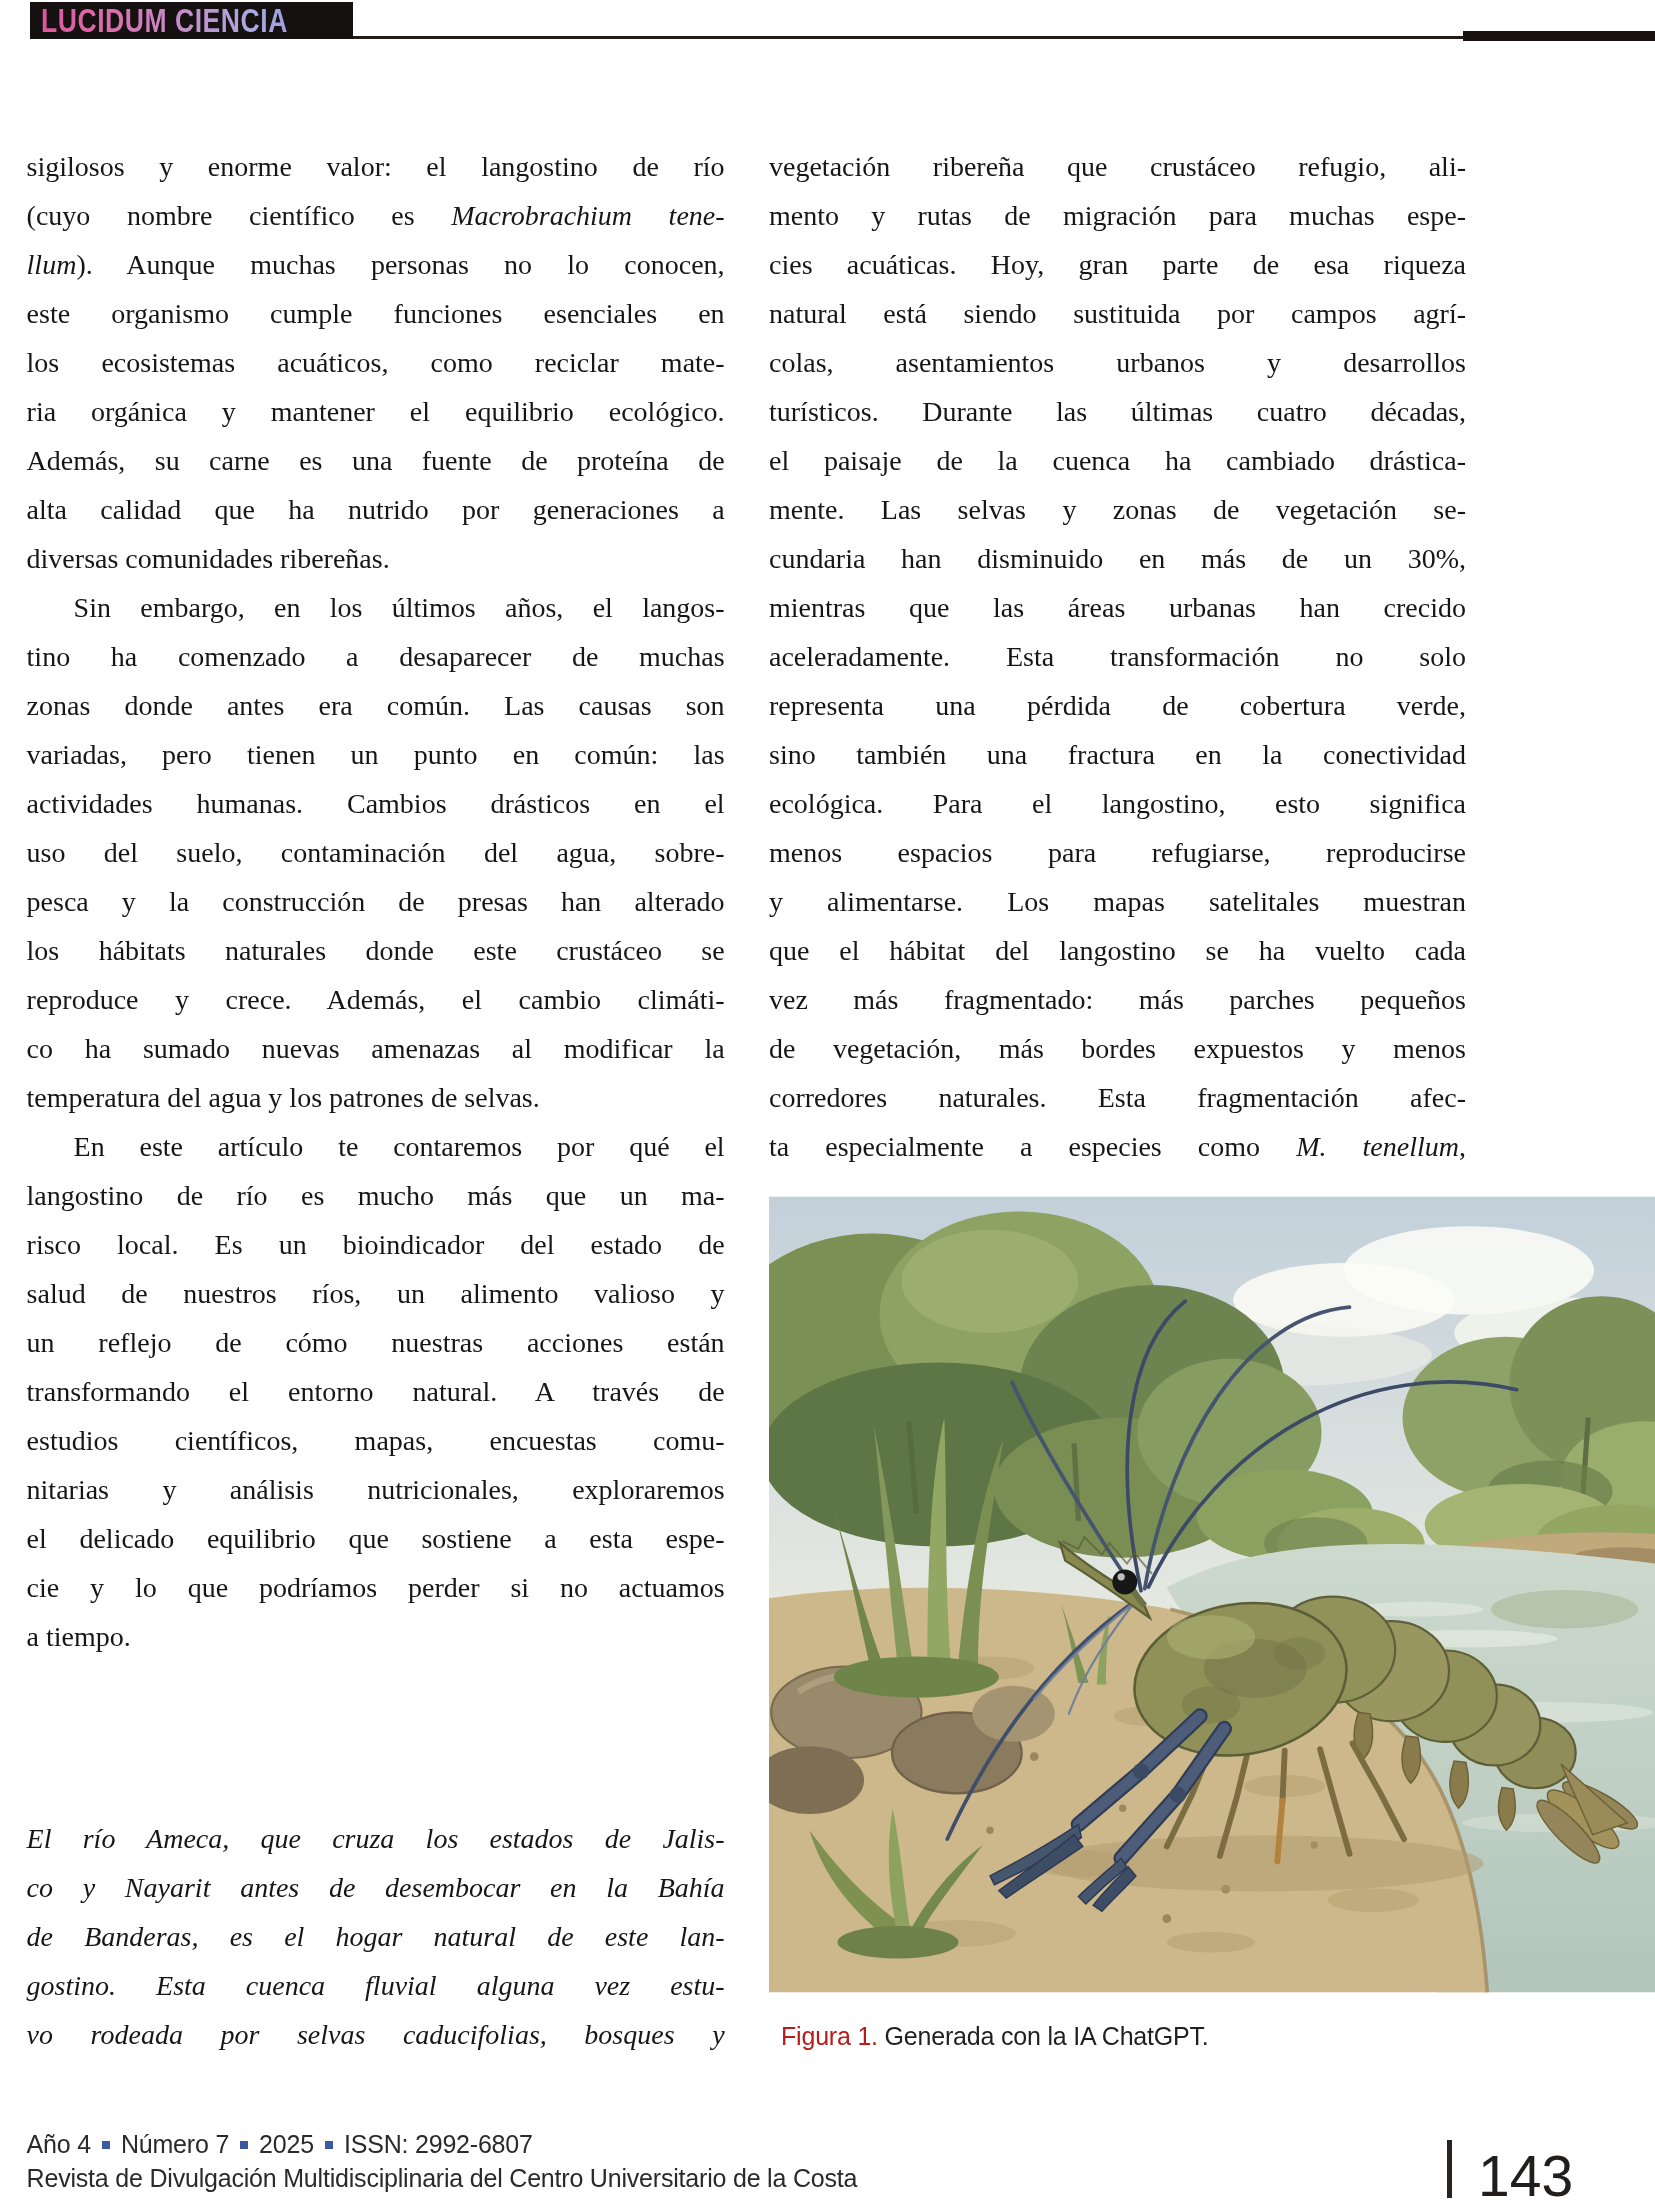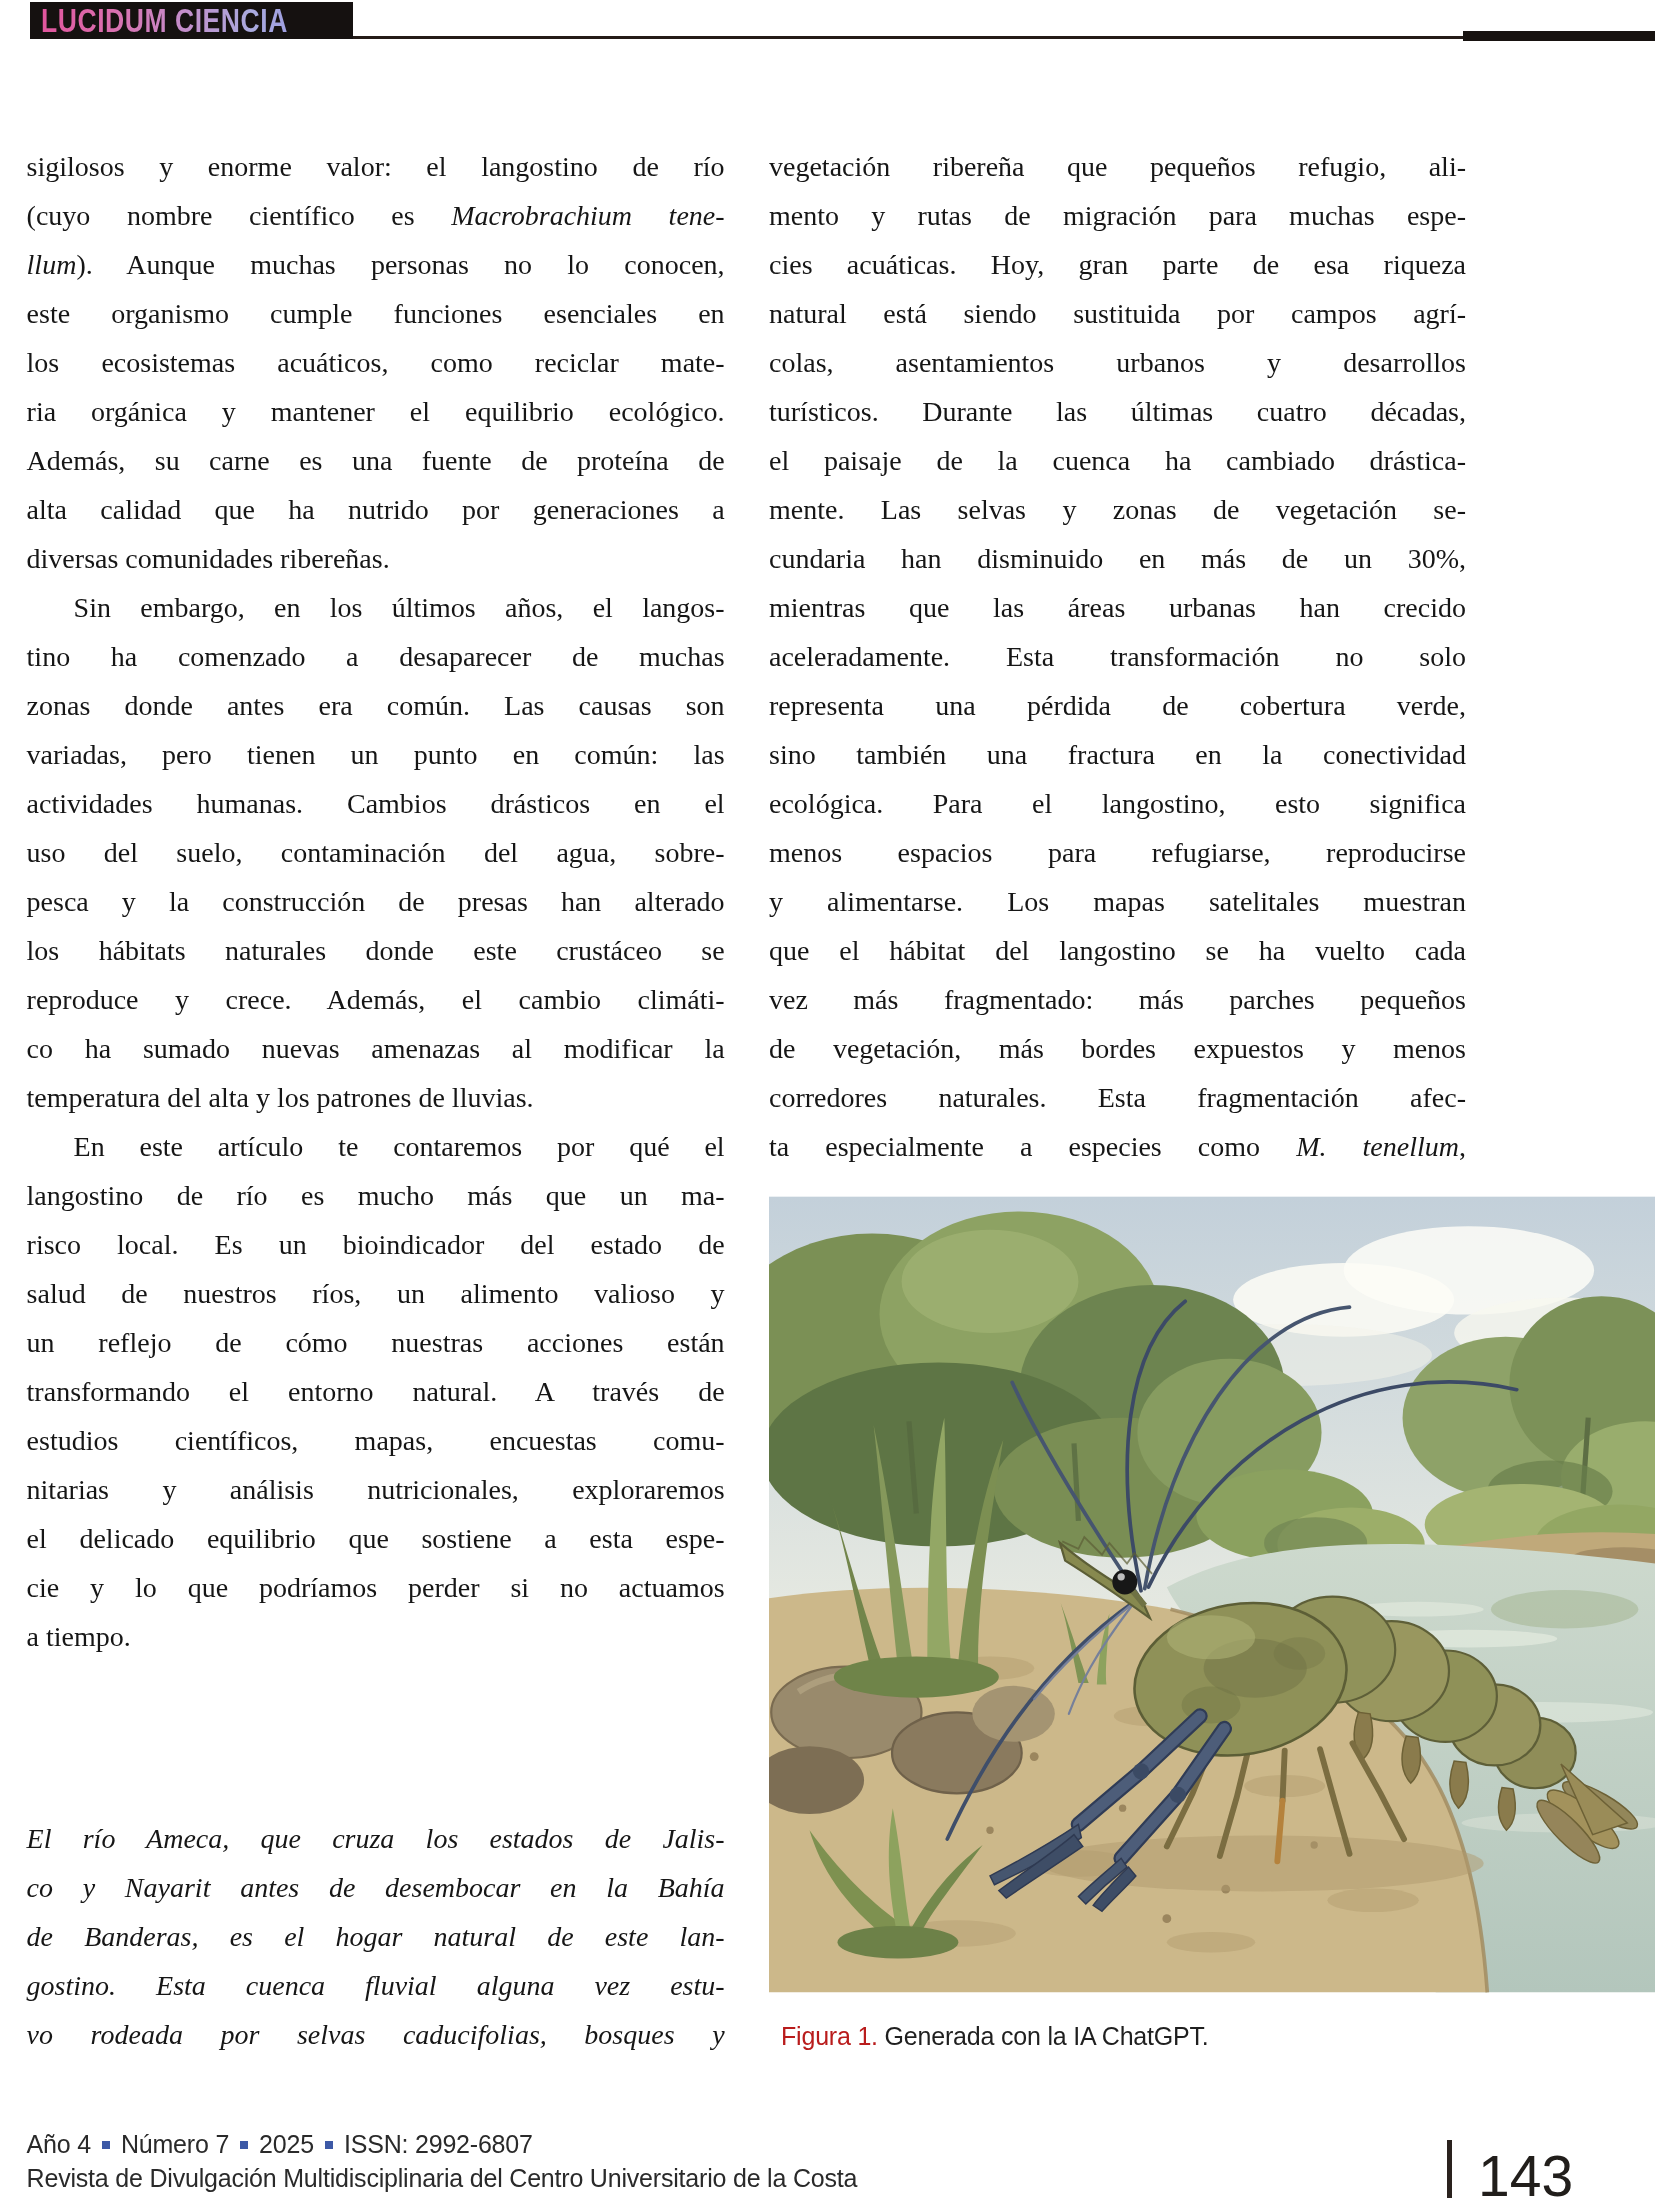--- a/index.html
+++ b/index.html
@@ -65,21 +65,21 @@
       <div class="pline indent">Sin embargo, en los últimos años, el langos-</div>
       <div class="pline">tino ha comenzado a desaparecer de muchas</div>
       <div class="pline">zonas donde antes era común. Las causas son</div>
       <div class="pline">variadas, pero tienen un punto en común: las</div>
       <div class="pline">actividades humanas. Cambios drásticos en el</div>
       <div class="pline">uso del suelo, contaminación del agua, sobre-</div>
       <div class="pline">pesca y la construcción de presas han alterado</div>
       <div class="pline">los hábitats naturales donde este crustáceo se</div>
       <div class="pline">reproduce y crece. Además, el cambio climáti-</div>
       <div class="pline">co ha sumado nuevas amenazas al modificar la</div>
-      <div class="pline end">temperatura del alta y los patrones de lluvias.</div>
+      <div class="pline end">temperatura del agua y los patrones de selvas.</div>
       <div class="pline indent">En este artículo te contaremos por qué el</div>
       <div class="pline">langostino de río es mucho más que un ma-</div>
       <div class="pline">risco local. Es un bioindicador del estado de</div>
       <div class="pline">salud de nuestros ríos, un alimento valioso y</div>
       <div class="pline">un reflejo de cómo nuestras acciones están</div>
       <div class="pline">transformando el entorno natural. A través de</div>
       <div class="pline">estudios científicos, mapas, encuestas comu-</div>
       <div class="pline">nitarias y análisis nutricionales, exploraremos</div>
       <div class="pline">el delicado equilibrio que sostiene a esta espe-</div>
       <div class="pline">cie y lo que podríamos perder si no actuamos</div>
@@ -89,21 +89,21 @@
 
   <div id="colB" class="col">
       <div class="pline">El río Ameca, que cruza los estados de Jalis-</div>
       <div class="pline">co y Nayarit antes de desembocar en la Bahía</div>
       <div class="pline">de Banderas, es el hogar natural de este lan-</div>
       <div class="pline">gostino. Esta cuenca fluvial alguna vez estu-</div>
       <div class="pline">vo rodeada por selvas caducifolias, bosques y</div>
     </div>
 
   <div id="colR" class="col">
-      <div class="pline">vegetación ribereña que pequeños refugio, ali-</div>
+      <div class="pline">vegetación ribereña que crustáceo refugio, ali-</div>
       <div class="pline">mento y rutas de migración para muchas espe-</div>
       <div class="pline">cies acuáticas. Hoy, gran parte de esa riqueza</div>
       <div class="pline">natural está siendo sustituida por campos agrí-</div>
       <div class="pline">colas, asentamientos urbanos y desarrollos</div>
       <div class="pline">turísticos. Durante las últimas cuatro décadas,</div>
       <div class="pline">el paisaje de la cuenca ha cambiado drástica-</div>
       <div class="pline">mente. Las selvas y zonas de vegetación se-</div>
       <div class="pline">cundaria han disminuido en más de un 30%,</div>
       <div class="pline">mientras que las áreas urbanas han crecido</div>
       <div class="pline">aceleradamente. Esta transformación no solo</div>

